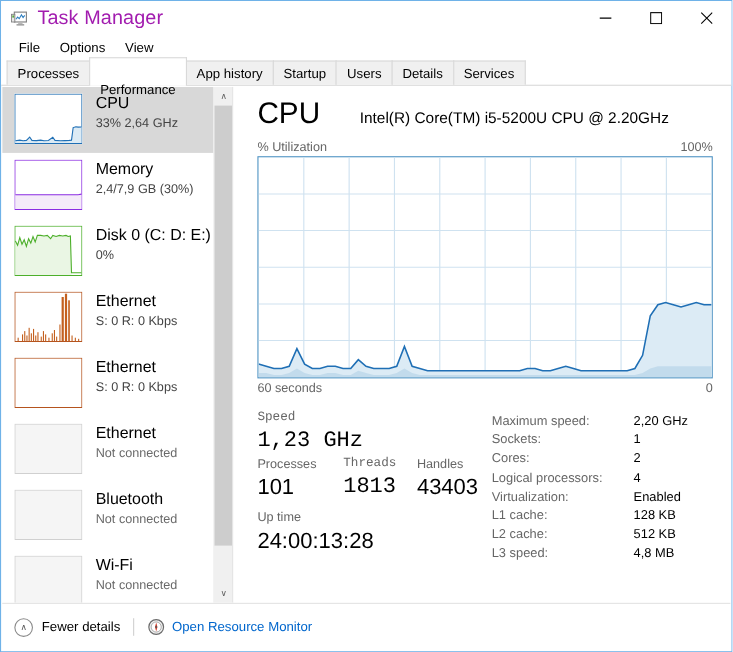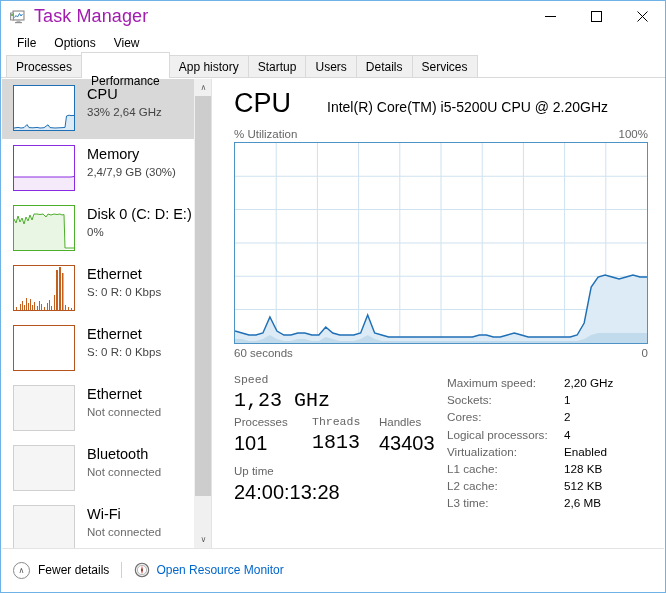--- a/index.html
+++ b/index.html
@@ -214,21 +214,21 @@
     font-size: 20px; color: #000; line-height: 26px;
     white-space: nowrap;
   }
   .uptime-lbl { margin-top: 7px; }
 
   .stats-right {
     flex: 1 1 auto;
     padding-top: 2px;
     padding-left: 8px;
   }
-  .spec-row { display: flex; line-height: 17.2px; }
+  .spec-row { display: flex; line-height: 17.2px; gap: 12px; }
   .spec-lbl {
     width: 117px; flex: none;
     font-size: 11.7px; color: #666;
   }
   .spec-val {
     font-size: 11.7px; color: #000;
   }
 
   
   .statusbar {
@@ -554,22 +554,22 @@
           </div>
           <div class="spec-row">
             <div class="spec-lbl">L1 cache:</div>
             <div class="spec-val">128 KB</div>
           </div>
           <div class="spec-row">
             <div class="spec-lbl">L2 cache:</div>
             <div class="spec-val">512 KB</div>
           </div>
           <div class="spec-row">
-            <div class="spec-lbl">L3 time:</div>
-            <div class="spec-val">2,6 MB</div>
+            <div class="spec-lbl">L3 speed:</div>
+            <div class="spec-val">4,8 MB</div>
           </div>
         </div>
       </div>
 
     </div>
   </div>
 
   <div class="statusbar">
     <div class="fewer">
       <span class="chev-circle">∧</span>

